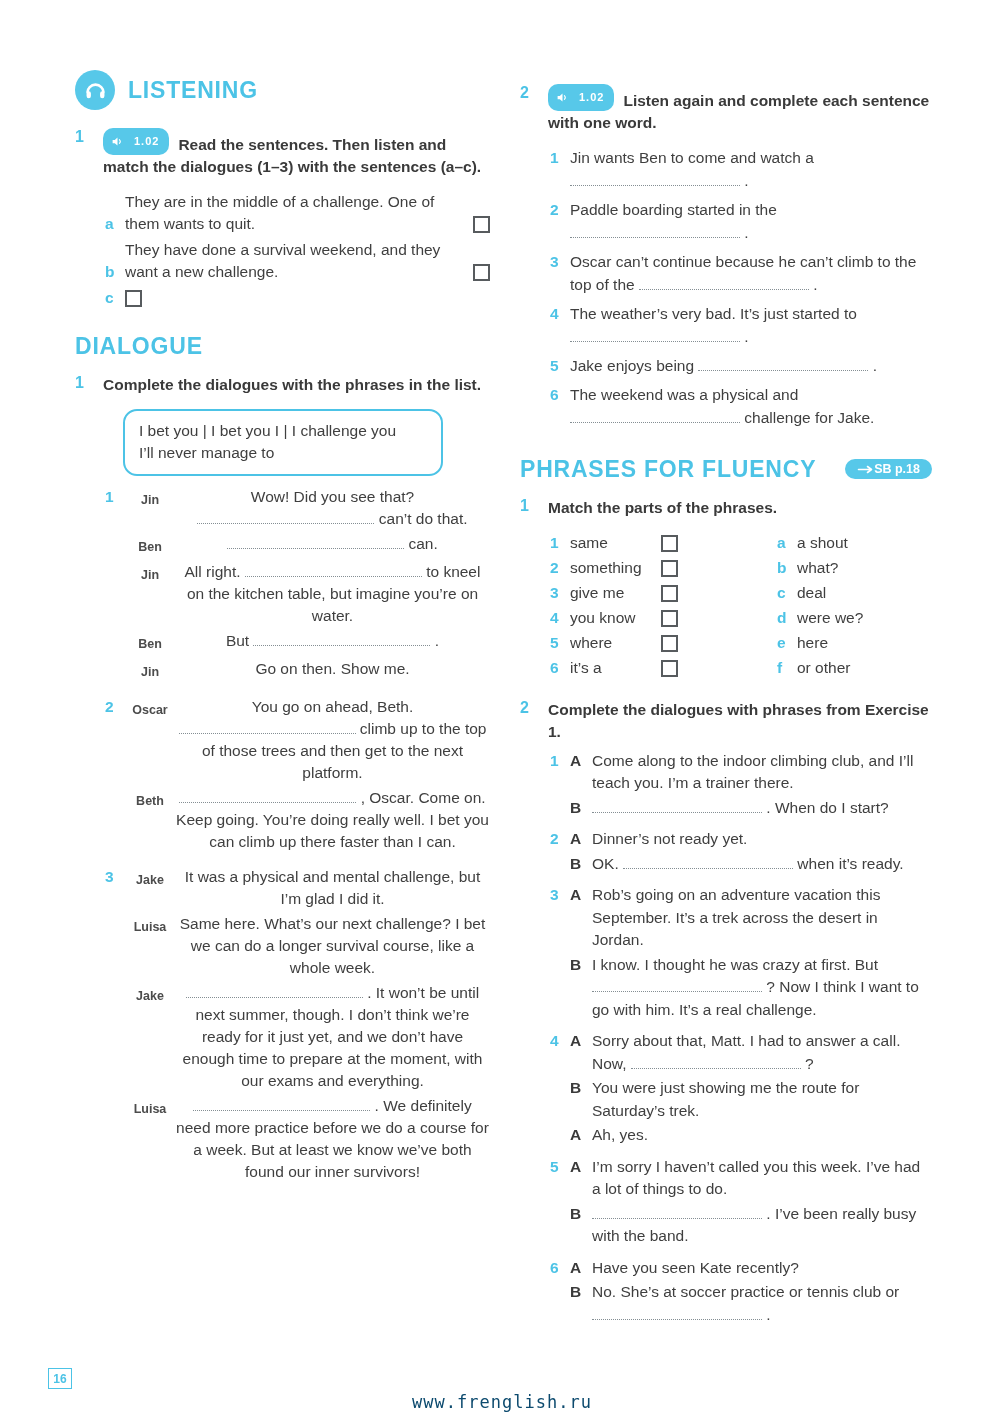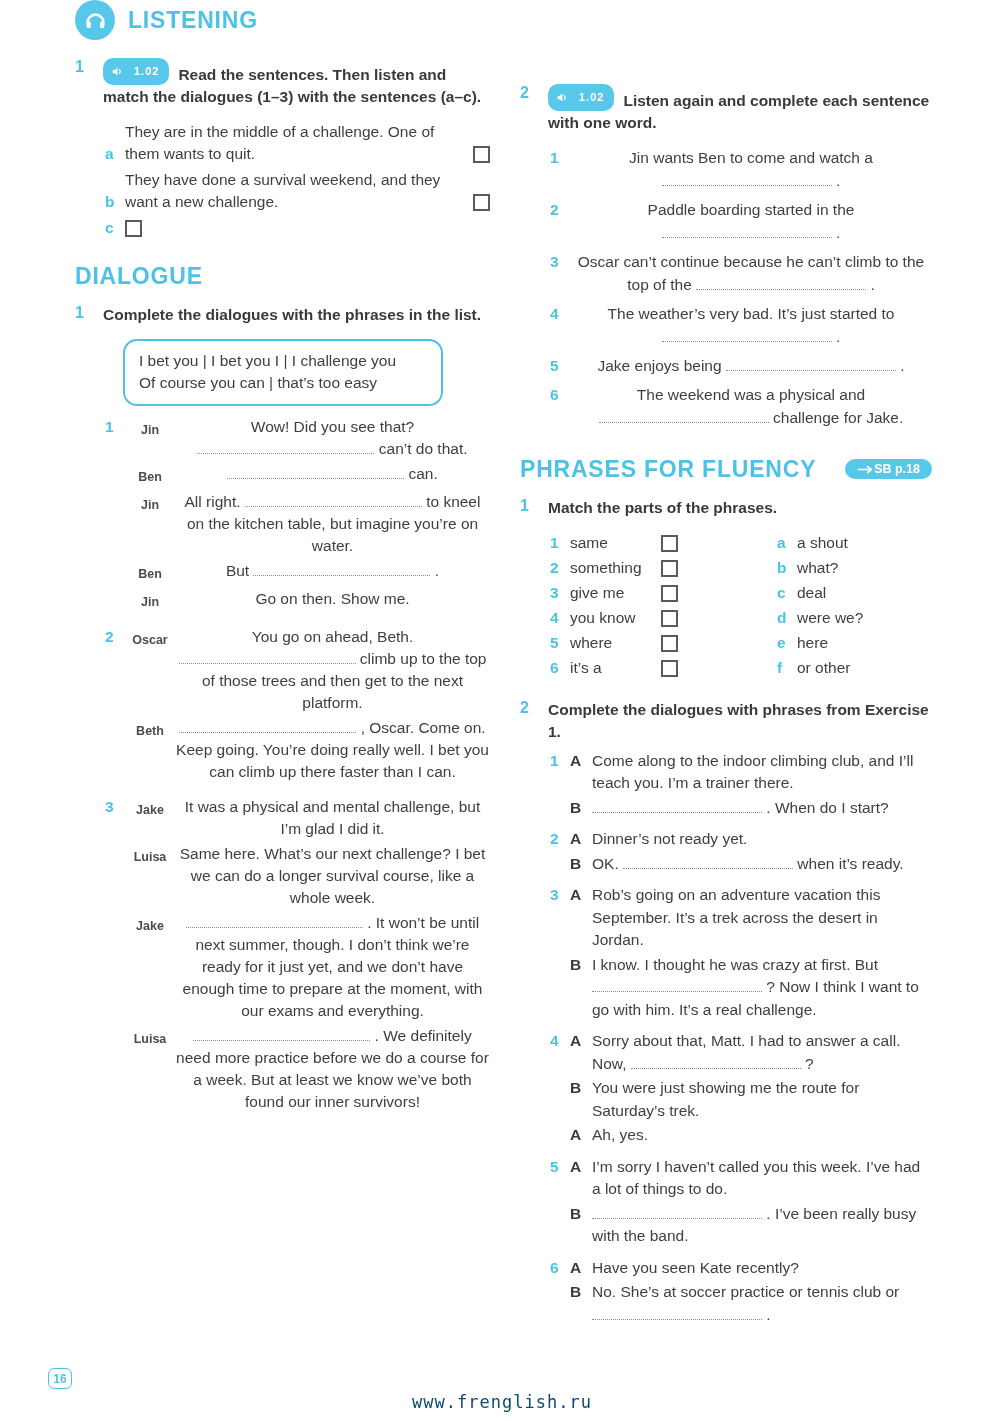--- a/index.html
+++ b/index.html
@@ -4,21 +4,21 @@
 <style>
   :root { --accent:#4cc3e6; --accent-bg:#57c8e9; --text:#3f3f3f; }
   * { box-sizing:border-box; }
   html,body { margin:0; padding:0; background:#ffffff; }
   .page {
     position:relative; width:1004px; height:1421px; background:#fff;
     font-family:"Liberation Sans", sans-serif; color:var(--text);
     overflow:hidden;
   }
   .col { position:absolute; top:0; }
-  .col-left  { left:75px;  width:415px; }
+  .col-left  { left:75px;  width:415px; padding-top:70px; }
   .col-right { left:520px; width:412px; padding-top:84px; }
 
   
   .section-head { display:flex; align-items:center; gap:13px; }
   .icon-circle {
     width:40px; height:40px; border-radius:50%; background:var(--accent-bg);
     display:flex; align-items:center; justify-content:center; flex:none;
   }
   h1,h2 { margin:0; font-size:23px; letter-spacing:0.8px; color:var(--accent);
           font-weight:bold; }
@@ -56,21 +56,21 @@
   .dlg-line { display:flex; margin-bottom:3px; }
   .dlg-speaker { width:50px; flex:none; font-weight:bold; font-size:12.5px;
                  color:#4c4c4c; padding-top:3px; }
   .dlg-text { flex:1; }
 
   
   .sent-list { margin-top:12px; }
   .sent-item { display:flex; padding-left:30px; margin-bottom:6px;
                font-size:15.5px; line-height:23px; }
   .sent-num { width:20px; flex:none; color:var(--accent); font-weight:bold; }
-  .sent-text { flex:1;text-align:center; }
+  .sent-text { flex:1; }
 
   
   .fluency-head { display:flex; align-items:center; justify-content:space-between;
                   margin-top:27px; }
   .sb-pill { background:var(--accent-bg); color:#fff; font-weight:bold; font-size:12.5px;
              border-radius:12px; padding:3px 12px; display:inline-flex; align-items:center;
              flex:none; }
 
   .match-wrap { display:flex; margin-top:12px; padding-left:30px; }
   .match-left { width:145px; }
@@ -90,21 +90,21 @@
   .flu-text { flex:1; }
 
   
   .blank { display:inline-block; height:13px; border-bottom:1px dotted #848e93; }
   .blank-l { width:177px; }
   .blank-m { width:170px; }
 
   
   .page-num {
     position:absolute; left:48px; top:1368px; min-width:24px; height:21px;
-    border:1.5px solid var(--accent); border-radius:6px; color:var(--accent);
+    border:1.5px solid var(--accent); border-radius:0; color:var(--accent);
     font-size:12px; font-weight:bold; display:flex; align-items:center;
     justify-content:center; padding:0 3px;
   }
   .watermark {
     position:absolute; left:0; right:0; top:1392px; text-align:center;
     font-family:"DejaVu Sans Mono", monospace; font-size:17px; color:#0c4a6e;
     letter-spacing:1px;
   }
 </style>
 </head>
@@ -162,21 +162,21 @@
 
     <div class="ex-head" style="margin-top:14px">
       <span class="ex-num">1</span>
       <div class="ex-body">
         <span>Complete the dialogues with the phrases in the list.</span>
       </div>
     </div>
 
     <div class="phrase-box">
       <div>I bet you | I bet you I | I challenge you</div>
-      <div>Of course you can | that’s too easy</div>
+      <div>I’ll never manage to</div>
     </div>
 
     <div>
 
         <div class="dlg-group">
           <span class="dlg-num">1</span>
           <div class="dlg-lines">
 
               <div class="dlg-line">
                 <span class="dlg-speaker">Jin</span>

